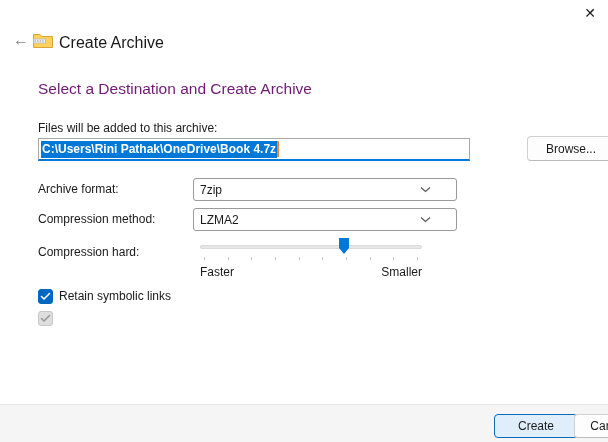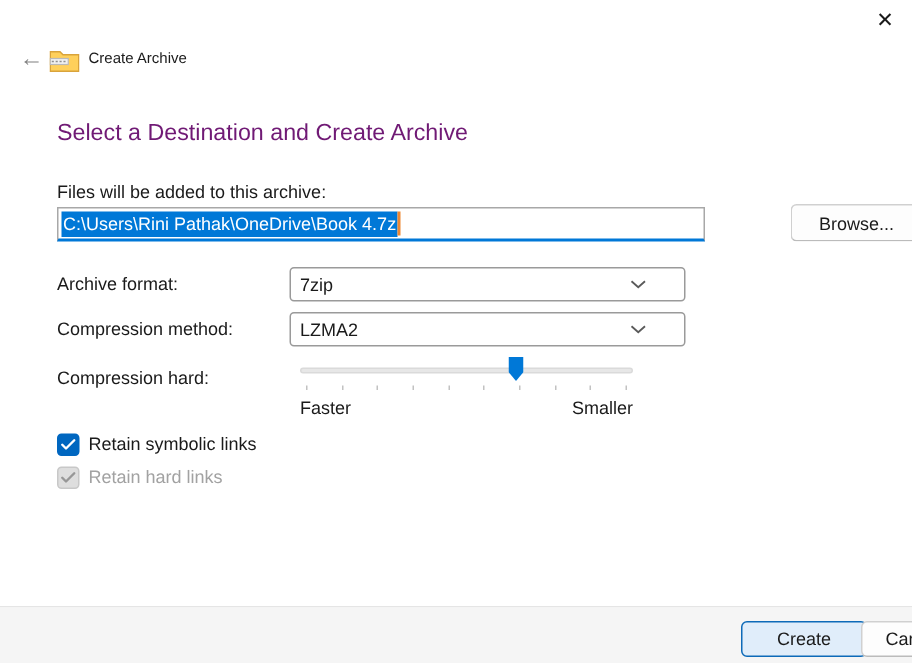--- a/index.html
+++ b/index.html
@@ -16,31 +16,31 @@
     left:576px; top:0; width:28px; height:26px;
     display:flex; align-items:center; justify-content:center;
     font-size:14px; color:#1a1a1a; cursor:pointer;
   }
   .back-arrow {
     left:8px; top:28px; width:26px; height:24px;
     display:flex; align-items:center; justify-content:center;
     font-size:16px; color:#848484; cursor:pointer;
   }
   .app-icon { left:33px; top:32px; width:20px; height:16px; }
-  .app-title { left:59px; top:34px; font-size:10px;text-align:right; }
+  .app-title { left:59px; top:34px; font-size:16px;text-align:right; }
 
   
   .page-heading { left:38px; top:80px; font-size:15.5px; color:#701a75; }
 
   
   .dest-label { left:38px; top:121px; }
   .path-input {
     left:38px; top:138px; width:432px; height:23px;
     background:#fff; border:1px solid #a8a8a8; border-bottom:2px solid #0078D7;
-    display:flex; align-items:center; padding-left:2px; cursor:text;
+    display:flex; align-items:center; padding-left:2px; cursor:text;font-weight:bold;
   }
   .sel-text {
     background:#0078D7; color:#fff; padding:1px 1px 2px 1px; white-space:pre;
   }
   .caret { width:2px; height:16px; background:#ED8733; }
   .btn {
     border-radius:4px; background:#FDFDFD; border:1px solid #D0D0D0;
     border-bottom-color:#BBBBBB;
     display:flex; align-items:center; justify-content:center;
     font-size:12px; color:#1a1a1a; cursor:pointer;margin-left:44px;
@@ -169,19 +169,18 @@
       </svg>
   </span>
   <span class="check-label">Retain symbolic links</span>
 </div>
 <div class="abs check-row" style="top:311px">
   <span class="checkbox disabled">
     <svg width="11" height="9" viewBox="0 0 11 9">
         <path d="M1.5 4.5 L4 7 L9.5 1.5" fill="none" stroke="#979797" stroke-width="1.6" stroke-linecap="round" stroke-linejoin="round"></path>
       </svg>
   </span>
-  <span class="check-label disabled">Retain hard links</span>
 </div>
 
 <div class="abs footer-divider"></div>
 <div class="abs footer-bg"></div>
 <div class="abs btn create-btn">Create</div>
 <div class="abs btn cancel-btn">Cancel</div>
 
 </body></html>

